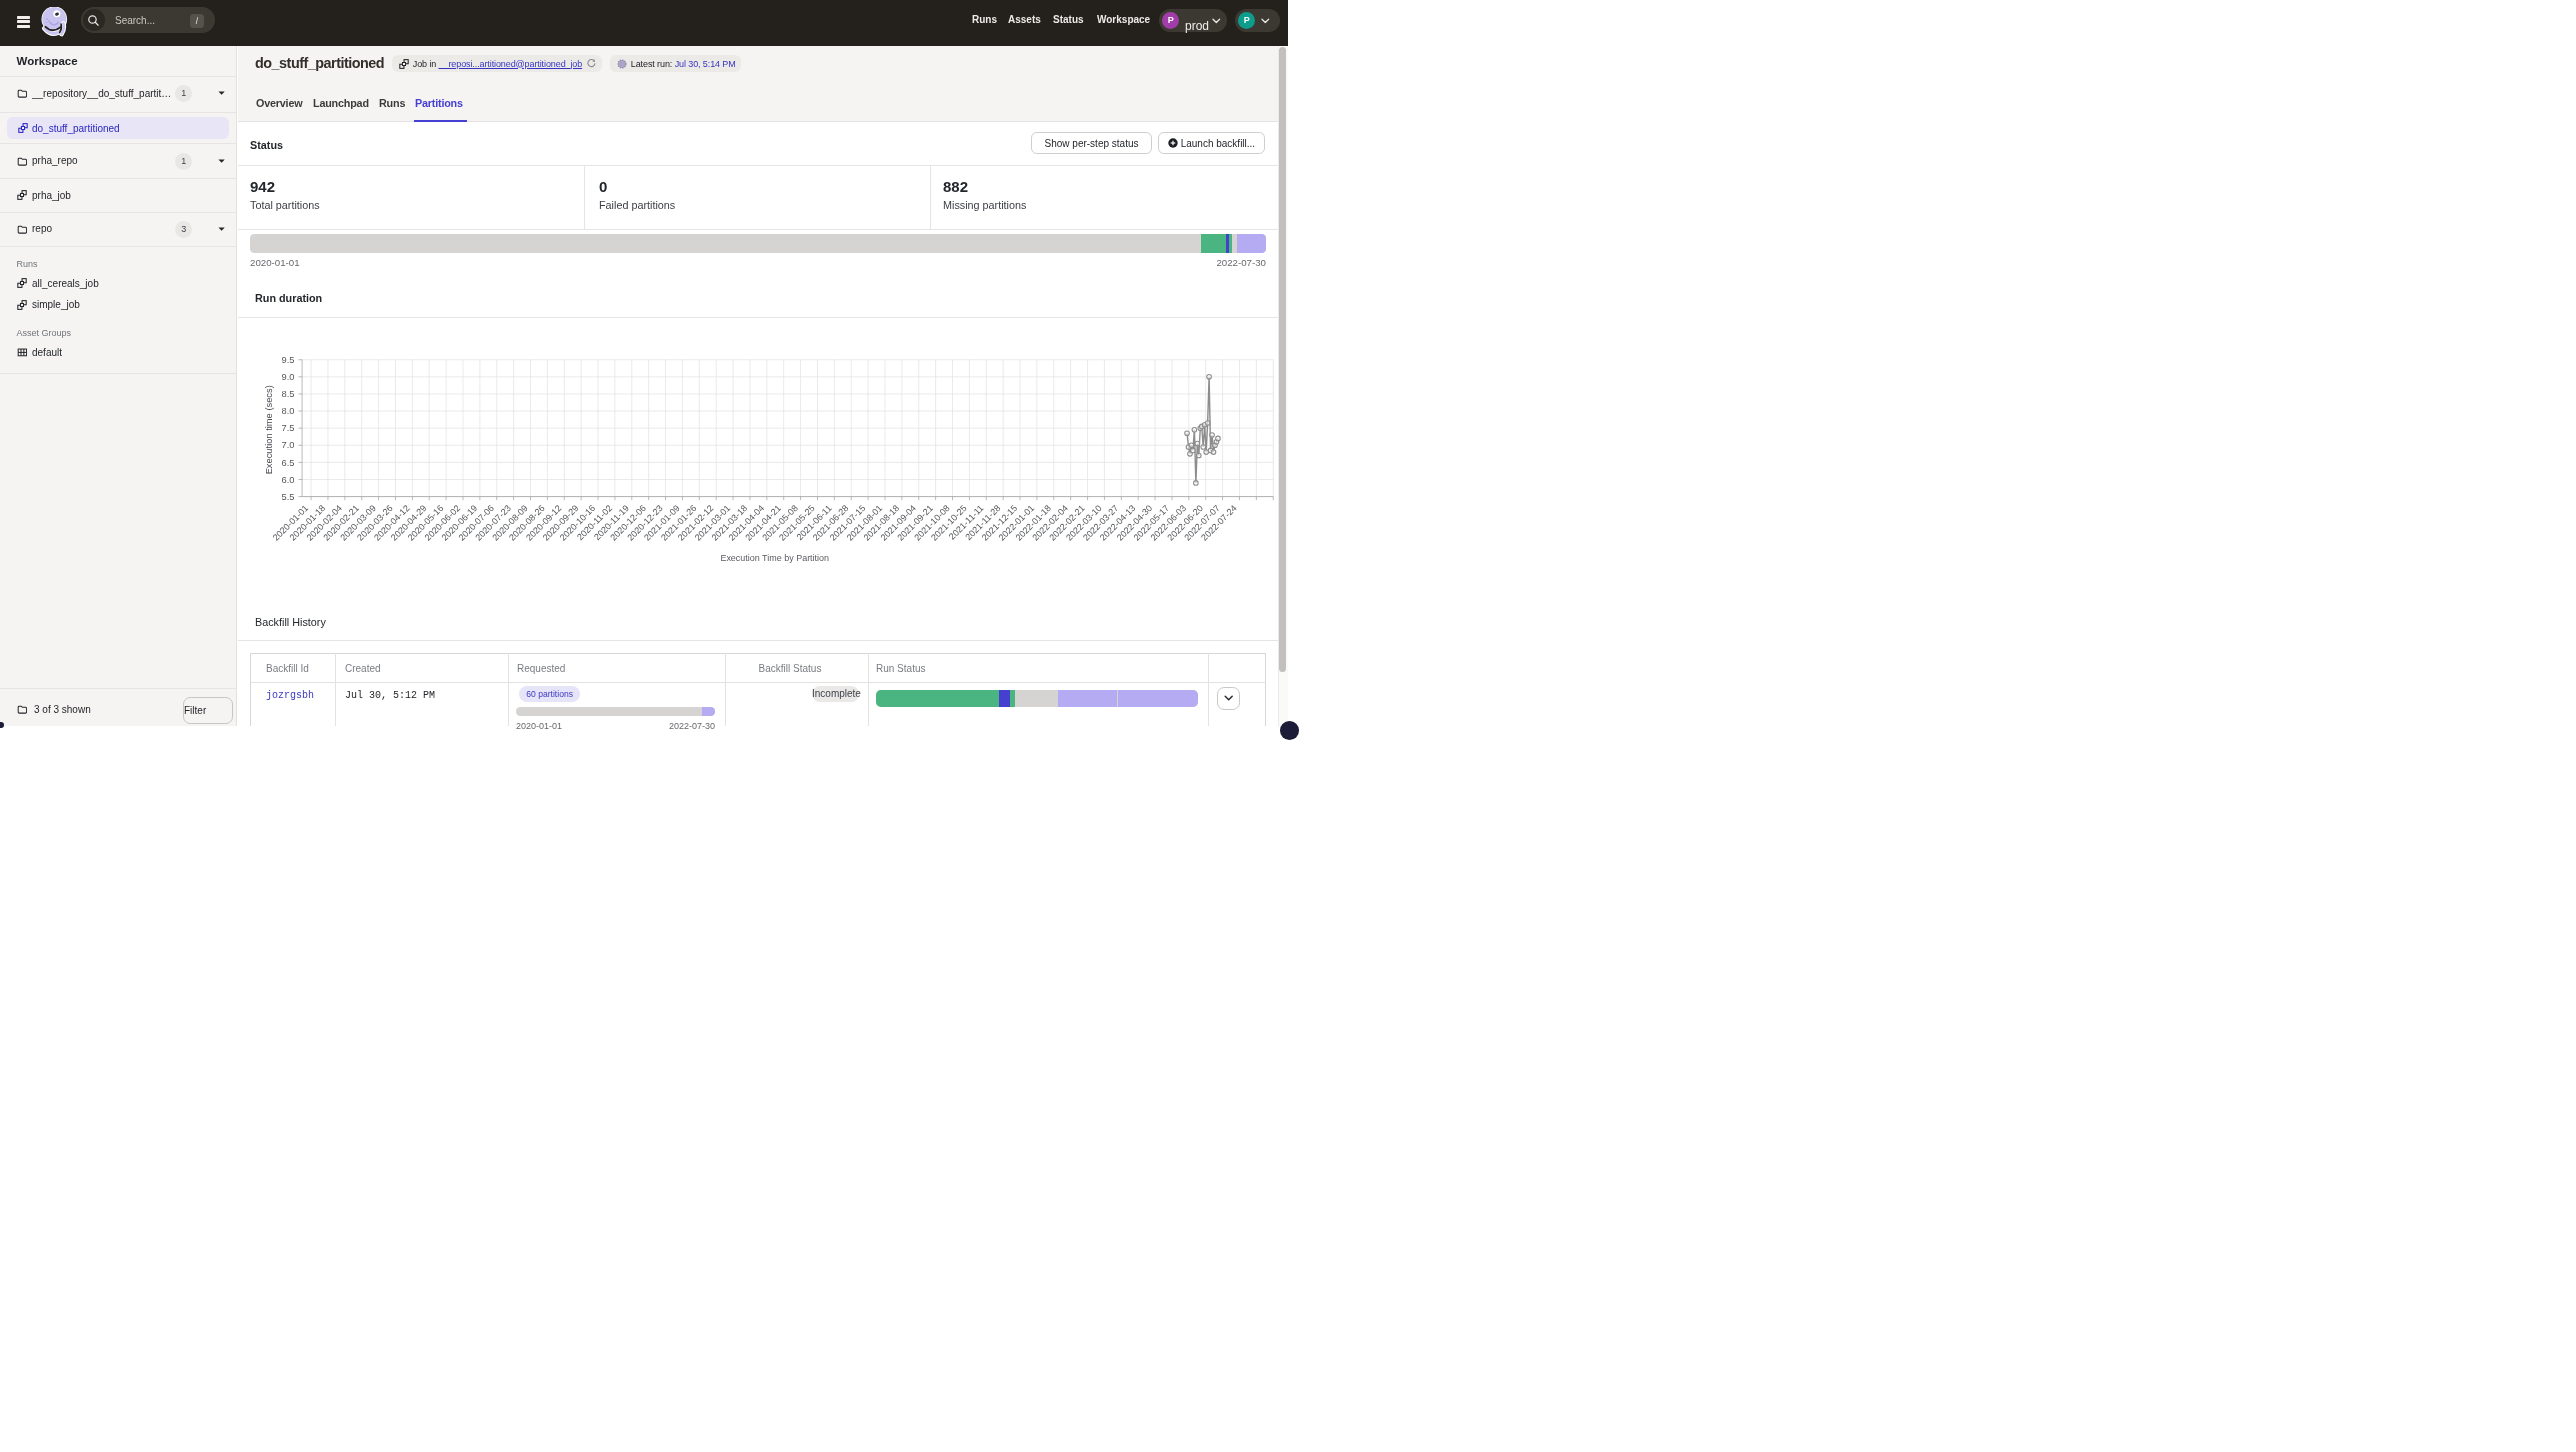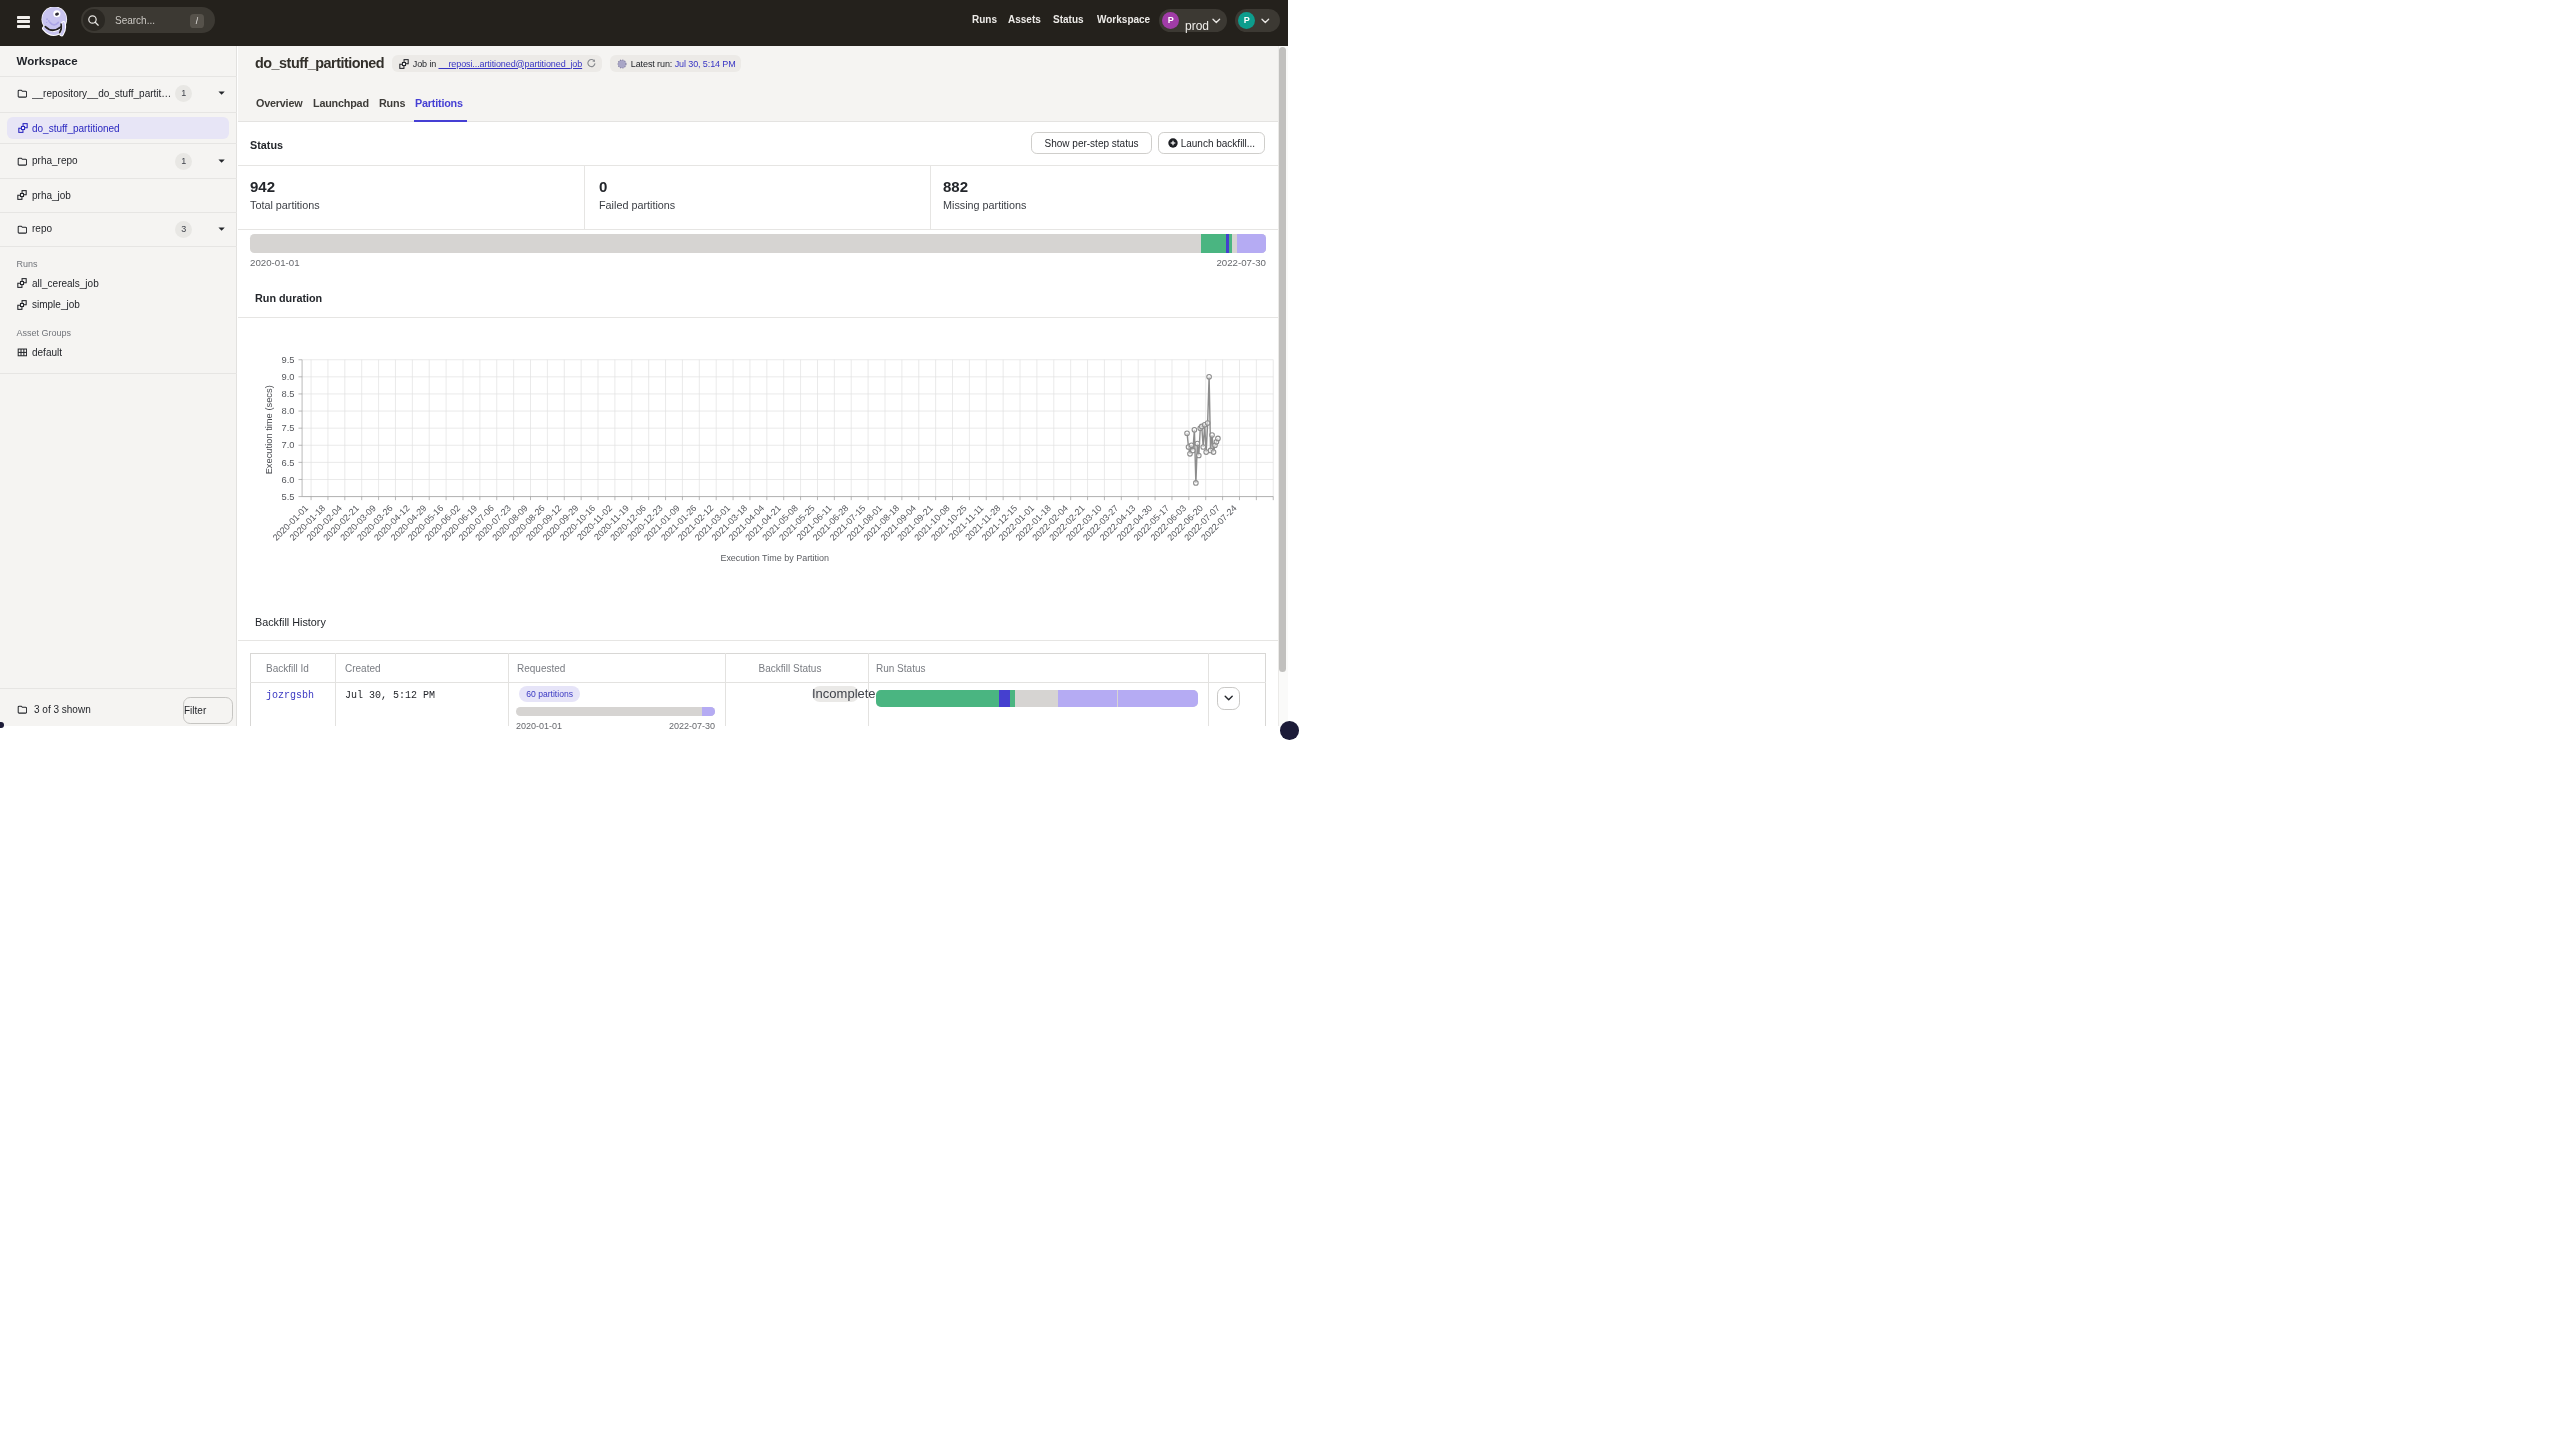--- a/index.html
+++ b/index.html
@@ -425,21 +425,21 @@
 <div class="abs" style="left:720px;top:663px;width:140px;text-align:center;font-size:10px;color:#797c82">Backfill Status</div>
 <div class="abs" style="left:876px;top:663px;font-size:10px;color:#797c82">Run Status</div>
 <div class="abs" style="left:266px;top:690px;font-size:10px;font-family:'Liberation Mono',monospace;color:#3a38c2">jozrgsbh</div>
 <div class="abs" style="left:345px;top:690px;font-size:10px;font-family:'Liberation Mono',monospace;color:#24262b">Jul 30, 5:12 PM</div>
 <div class="abs" style="left:519px;top:686px;height:16px;padding:0 7.2px;background:#e6e4f8;border-radius:8px;font-size:8.6px;color:#3a38c2;line-height:16px">60 partitions</div>
 <div class="abs" style="left:516px;top:707px;width:199px;height:8.6px;background:#d6d4d2;border-radius:4.3px;overflow:hidden">
     <div class="abs" style="left:186px;top:0;width:13px;height:8.6px;background:#b5abf3"></div>
   </div>
 <div class="abs" style="left:516px;top:721px;font-size:9px;color:#66686d">2020-01-01</div>
 <div class="abs" style="left:643px;top:721px;width:72px;text-align:right;font-size:9px;color:#66686d">2022-07-30</div>
-<div class="abs" style="left:812px;top:686px;width:47px;height:16px;background:#eae9e7;border-radius:8px;font-size:13px;color:#3f424a;text-align:center;line-height:16px">Incomplete</div>
+<div class="abs" style="left:812px;top:686px;width:47px;height:16px;background:#eae9e7;border-radius:8px;font-size:10px;color:#3f424a;text-align:center;line-height:16px">Incomplete</div>
 <div class="abs" style="left:876px;top:690px;width:322px;height:16.5px;border-radius:5px;overflow:hidden;background:#d6d4d2">
     <div class="abs" style="left:0;top:0;width:81px;height:16.5px;background:#4ab581"></div>
     <div class="abs" style="left:81px;top:0;width:42px;height:16.5px;background:#4ab581"></div>
     <div class="abs" style="left:123px;top:0;width:10.8px;height:16.5px;background:#4540cf"></div>
     <div class="abs" style="left:134px;top:0;width:5.4px;height:16.5px;background:#4ab581"></div>
     <div class="abs" style="left:182px;top:0;width:59px;height:16.5px;background:#b5abf3"></div>
     <div class="abs" style="left:242px;top:0;width:80px;height:16.5px;background:#b5abf3"></div>
   </div>
 <div class="abs" style="left:1217px;top:687px;width:23px;height:23px;border:0.7px solid #c9c8c6;border-radius:7.2px;background:#fff;display:flex;align-items:center;justify-content:center">
     <svg width="9.4" height="6.5" viewBox="0 0 14 9">

